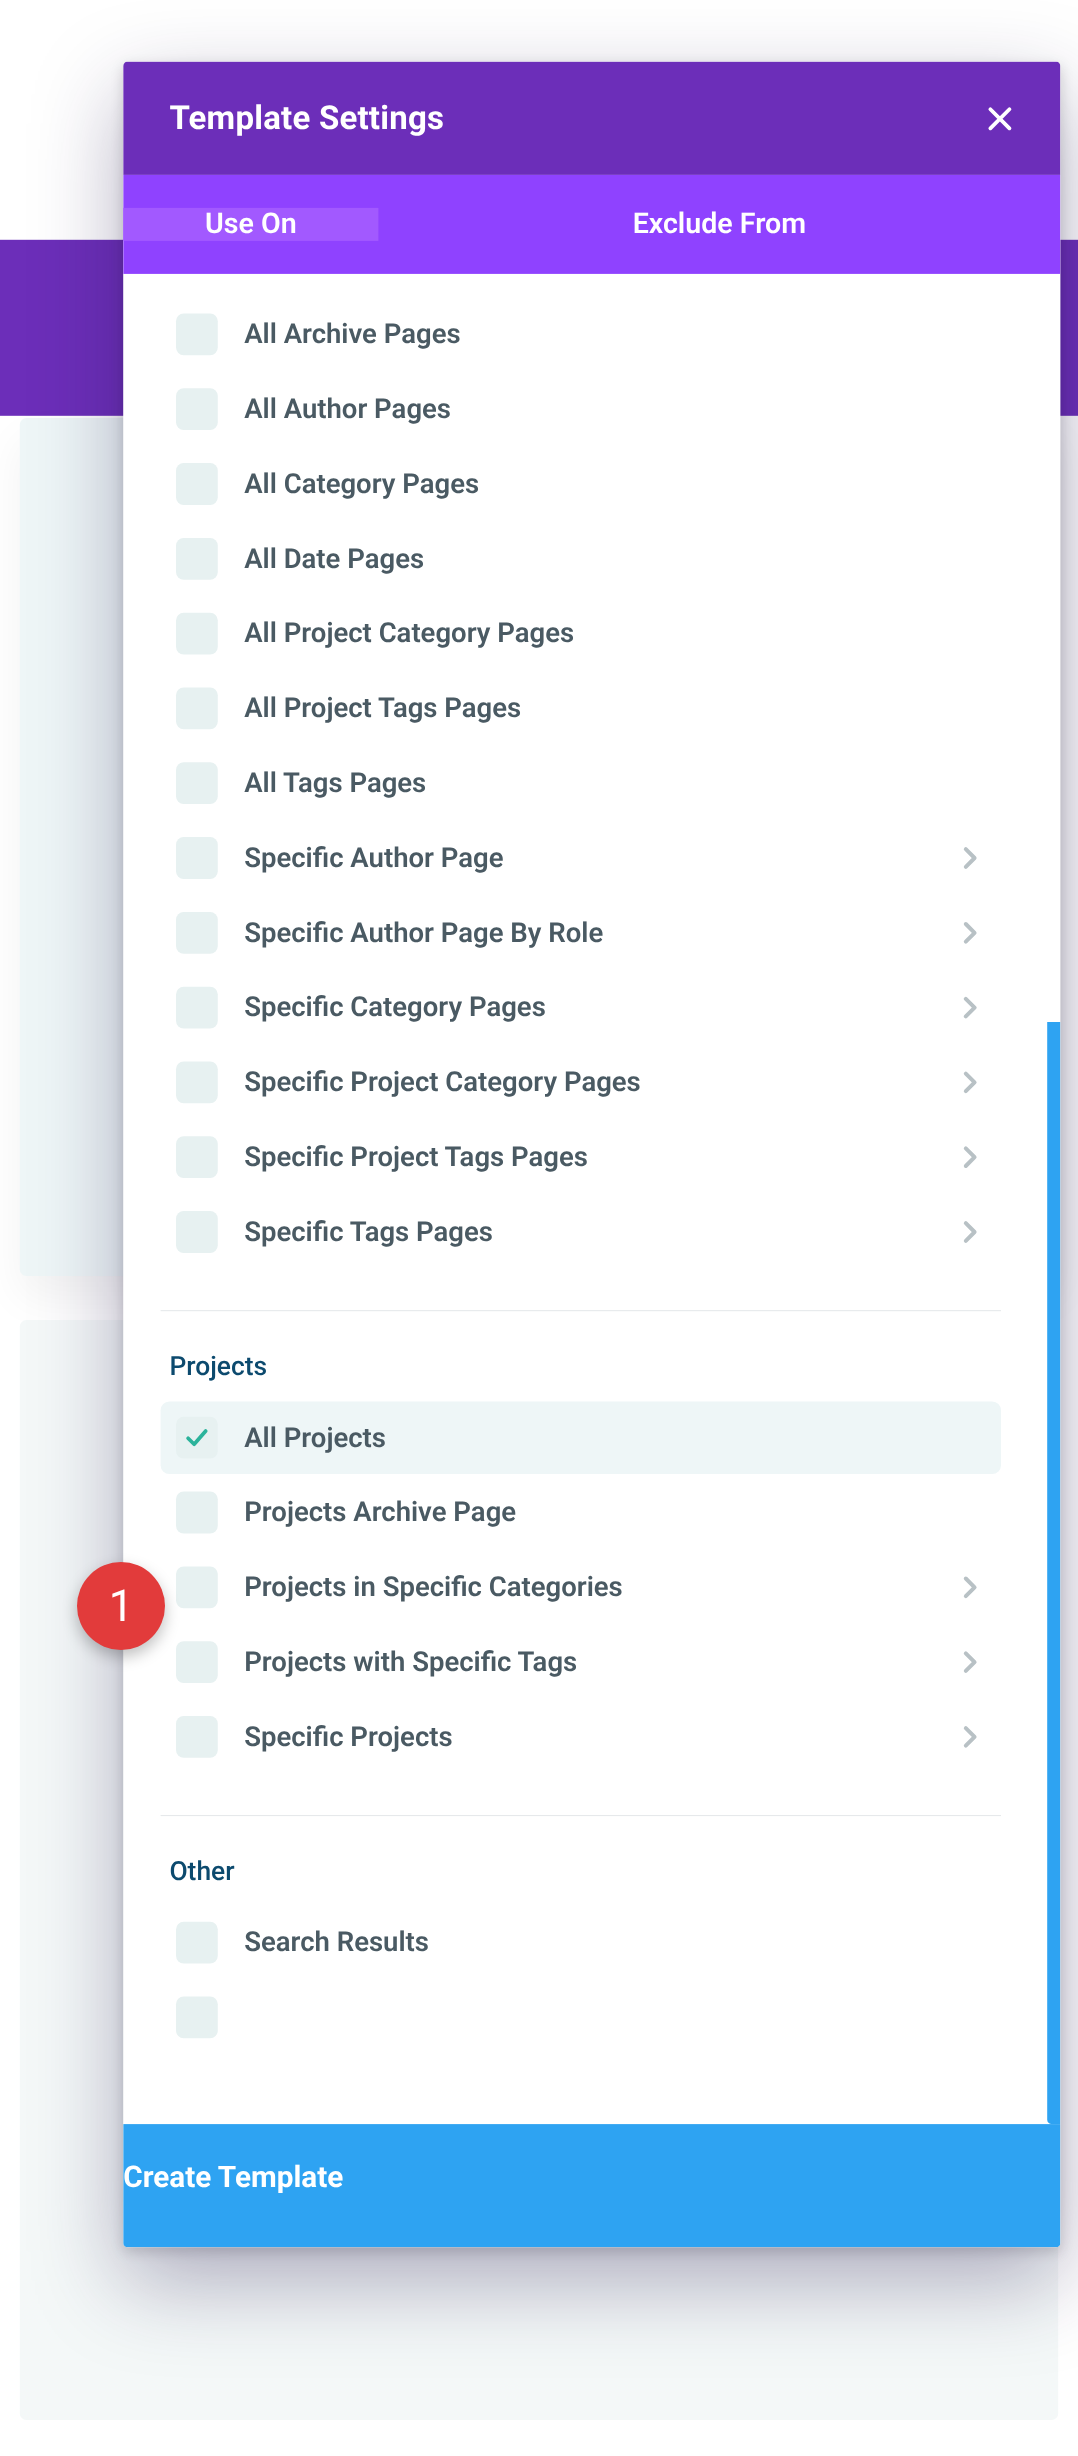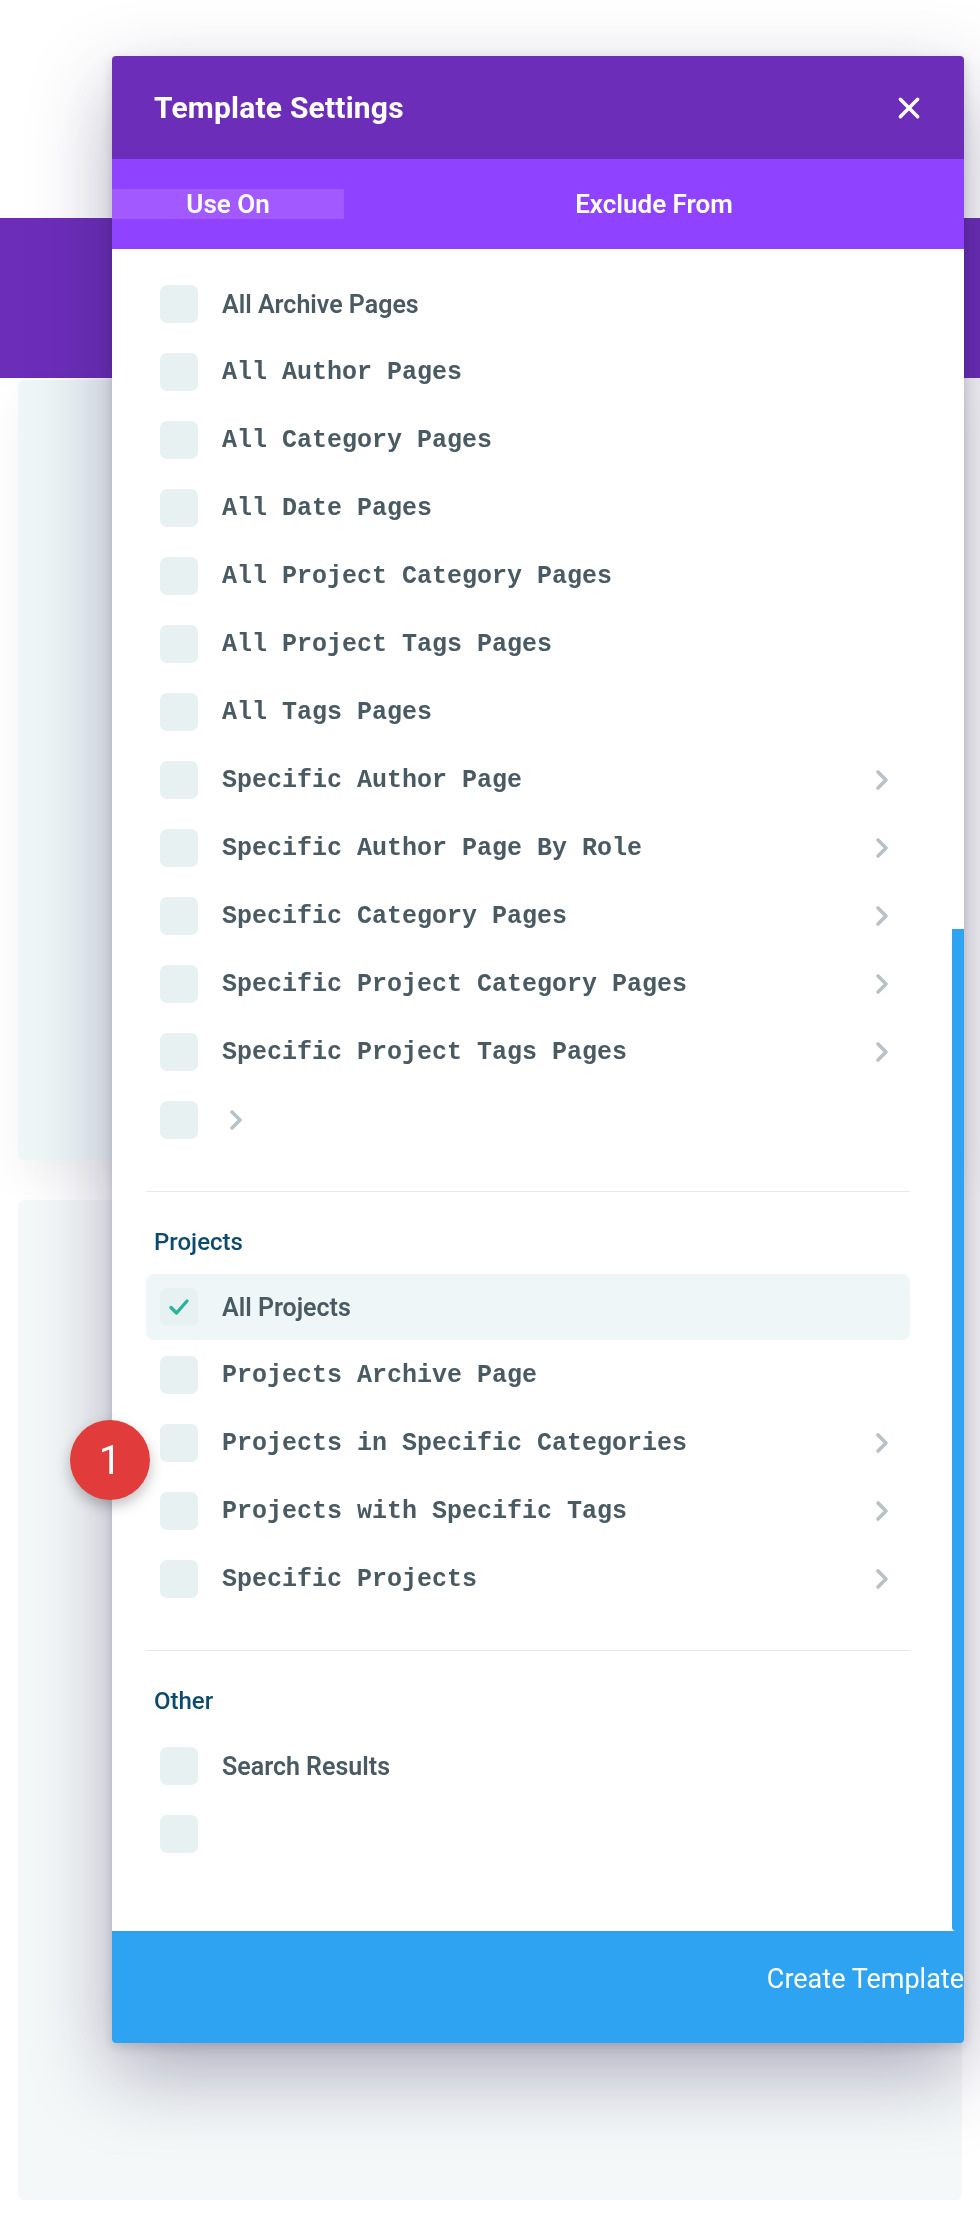--- a/index.html
+++ b/index.html
@@ -72,21 +72,21 @@
   .section-title {
     color: #0c4a6e; font-size: 24px; font-weight: 500; margin: 0 8px 18px;
   }
 
   .opt {
     display: flex; align-items: center;
     gap: 24px;
     padding: 14px 14px;
     border-radius: 8px;
   }
-  .opt + .opt { margin-top: 2px; font-family: Liberation Mono, monospace; }
+  .opt + .opt { margin-top: 2px; }
   .opt[data-selected="true"] { background: #eef6f7; }
   .check {
     width: 38px; height: 38px; border-radius: 7px;
     background: #e7f1f1;
     display: flex; align-items: center; justify-content: center;
     flex-shrink: 0;
   }
   .opt[data-selected="true"] .check { background: #e7f1f1; }
   .check svg { display:block; }
   .opt-label {
@@ -101,22 +101,22 @@
     right: 0; top: 0;
     width: 12px;
     height: 1188px;
     background: #2ea3f2;
     border-bottom-left-radius: 4px;
   }
 
   .modal-footer {
     background: #2ea3f2;
     color: #fff;
-    font-size: 27px; font-weight: 400;
-    text-align: right;
+    font-size: 27px; font-weight: 700;
+    text-align: left;
     padding: 32px 0 48px;
     cursor: pointer;
   }
 
   .callout {
     position: absolute;
     left: 70px; top: 1420px;
     width: 80px; height: 80px;
     border-radius: 50%;
     background: #e23b3b;
@@ -224,20 +224,21 @@
           <div class="check"></div>
           <div class="opt-label">Specific Project Tags Pages</div>
           <div class="chev">
             <svg width="18" height="28" viewBox="0 0 18 28">
               <path d="M5 6 L13 14 L5 22" fill="none" stroke="#b8c1c5" stroke-width="3.6" stroke-linecap="round" stroke-linejoin="round"></path>
             </svg>
           </div>
         </div>
         <div class="opt">
           <div class="check"></div>
+          <div class="opt-label">Specific Tags Pages</div>
           <div class="chev">
             <svg width="18" height="28" viewBox="0 0 18 28">
               <path d="M5 6 L13 14 L5 22" fill="none" stroke="#b8c1c5" stroke-width="3.6" stroke-linecap="round" stroke-linejoin="round"></path>
             </svg>
           </div>
         </div>
       </div>
 
     <div class="section">
       <div class="section-title">Projects</div>

